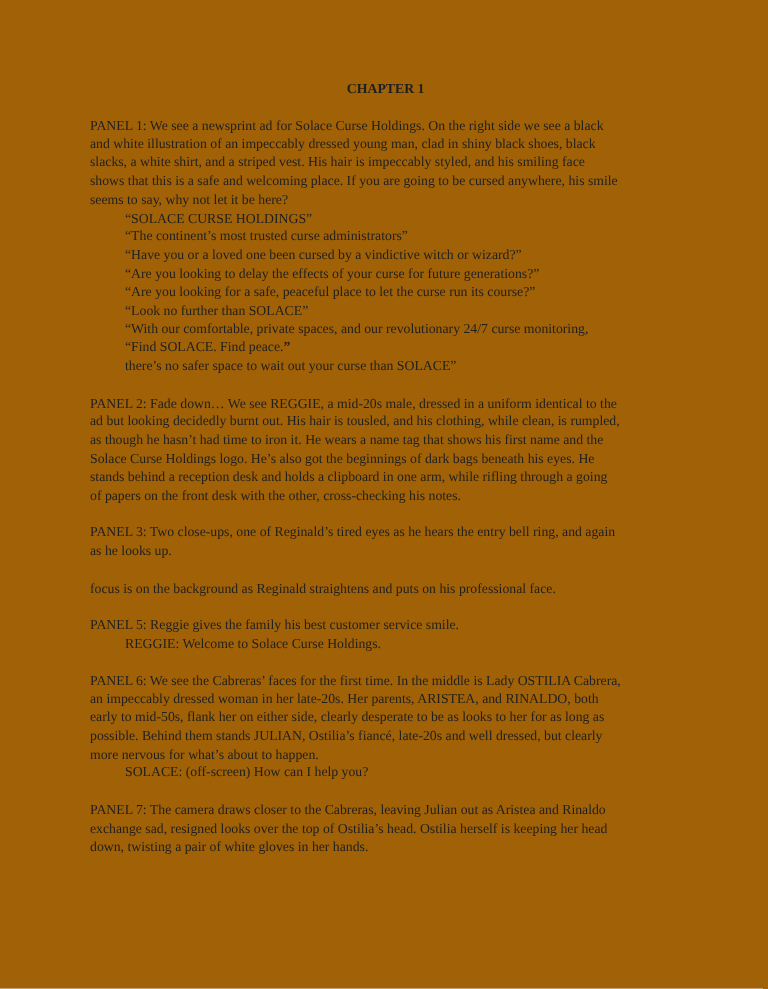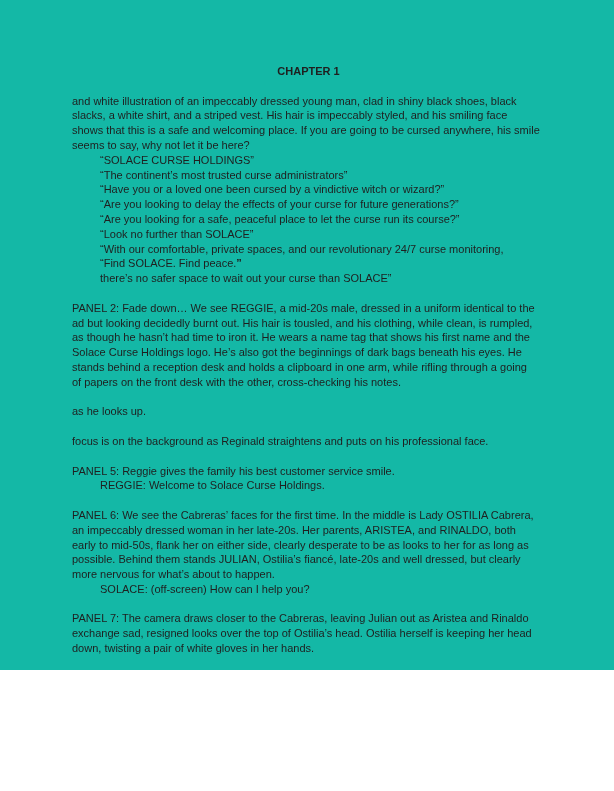--- a/index.html
+++ b/index.html
@@ -3,25 +3,25 @@
 <meta charset="utf-8">
 <style>
   html, body {
     margin: 0;
     padding: 0;
     background: #ffffff;
   }
   .page {
     position: relative;
     width: 614px;
-    height: 670px;
-    background: #14b8a6;
+    height: 791px;
+    background: #a16207;
     box-sizing: border-box;
     padding: 64px 69px 0 72px;
-    font-family: Liberation Sans, sans-serif;
+    font-family: Liberation Serif, serif;
     font-size: 11px;
     color: #1f1f1f;
     overflow: hidden;
   }
   .title {
     text-align: center;
     font-weight: bold;
     line-height: 14.8px;
     height: 14.8px;
     margin-bottom: 14.8px;
@@ -38,20 +38,21 @@
   .line b {
     font-weight: bold;
   }
 </style>
 </head>
 <body>
 
 <div class="page">
   <div class="title">CHAPTER 1</div>
   <div>
+      <div class="line">PANEL 1: We see a newsprint ad for Solace Curse Holdings. On the right side we see a black</div>
       <div class="line">and white illustration of an impeccably dressed young man, clad in shiny black shoes, black</div>
       <div class="line">slacks, a white shirt, and a striped vest. His hair is impeccably styled, and his smiling face</div>
       <div class="line">shows that this is a safe and welcoming place. If you are going to be cursed anywhere, his smile</div>
       <div class="line">seems to say, why not let it be here?</div>
       <div class="line ind">“SOLACE CURSE HOLDINGS”</div>
       <div class="line ind">“The continent’s most trusted curse administrators”</div>
       <div class="line ind">“Have you or a loved one been cursed by a vindictive witch or wizard?”</div>
       <div class="line ind">“Are you looking to delay the effects of your curse for future generations?”</div>
       <div class="line ind">“Are you looking for a safe, peaceful place to let the curse run its course?”</div>
       <div class="line ind">“Look no further than SOLACE”</div>
@@ -59,20 +60,21 @@
       <div class="line ind">“Find SOLACE. Find peace.<b>”</b></div>
       <div class="line ind">there’s no safer space to wait out your curse than SOLACE”</div>
       <div class="line"> </div>
       <div class="line">PANEL 2: Fade down… We see REGGIE, a mid-20s male, dressed in a uniform identical to the</div>
       <div class="line">ad but looking decidedly burnt out. His hair is tousled, and his clothing, while clean, is rumpled,</div>
       <div class="line">as though he hasn’t had time to iron it. He wears a name tag that shows his first name and the</div>
       <div class="line">Solace Curse Holdings logo. He’s also got the beginnings of dark bags beneath his eyes. He</div>
       <div class="line">stands behind a reception desk and holds a clipboard in one arm, while rifling through a going</div>
       <div class="line">of papers on the front desk with the other, cross-checking his notes.</div>
       <div class="line"> </div>
+      <div class="line">PANEL 3: Two close-ups, one of Reginald’s tired eyes as he hears the entry bell ring, and again</div>
       <div class="line">as he looks up.</div>
       <div class="line"> </div>
       <div class="line">focus is on the background as Reginald straightens and puts on his professional face.</div>
       <div class="line"> </div>
       <div class="line">PANEL 5: Reggie gives the family his best customer service smile.</div>
       <div class="line ind">REGGIE: Welcome to Solace Curse Holdings.</div>
       <div class="line"> </div>
       <div class="line">PANEL 6: We see the Cabreras’ faces for the first time. In the middle is Lady OSTILIA Cabrera,</div>
       <div class="line">an impeccably dressed woman in her late-20s. Her parents, ARISTEA, and RINALDO, both</div>
       <div class="line">early to mid-50s, flank her on either side, clearly desperate to be as looks to her for as long as</div>

